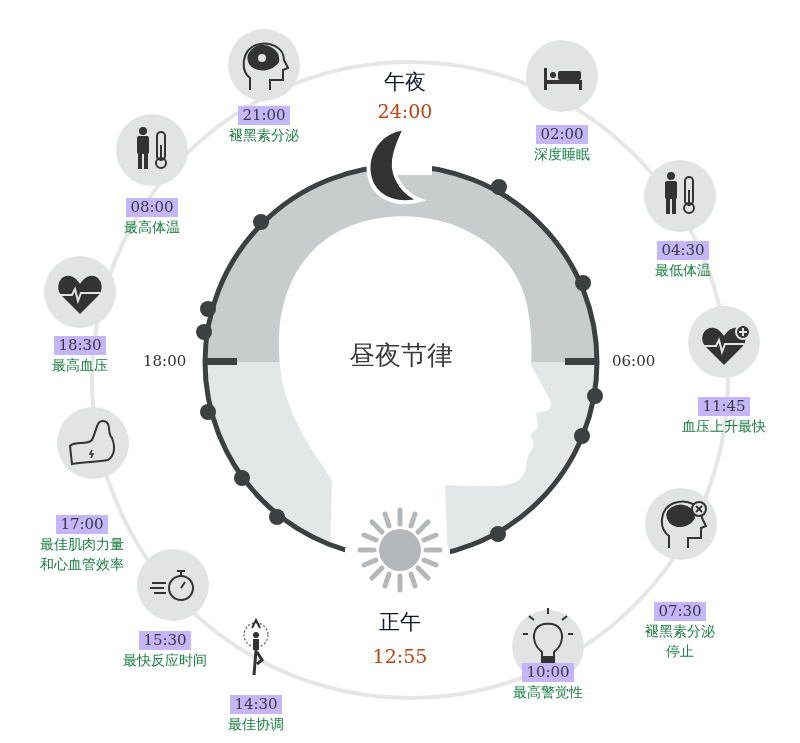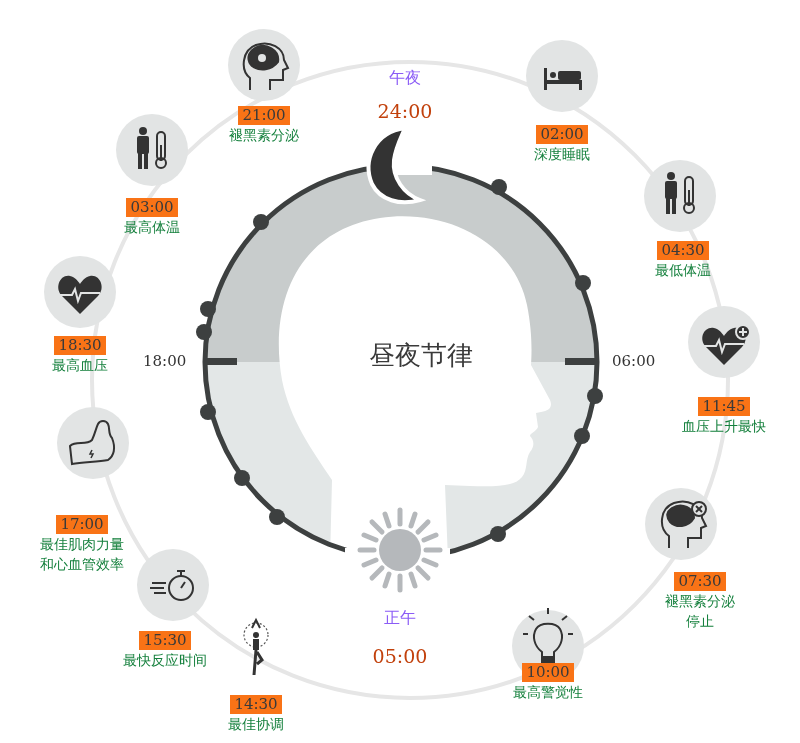--- a/index.html
+++ b/index.html
@@ -1,23 +1,23 @@
 <!DOCTYPE html>
 <html><head>
 <meta charset="utf-8">
 <style>
   html, body { margin:0; padding:0; background:#ffffff; }
   body { width:800px; height:743px; position:relative; overflow:hidden; font-family:"DejaVu Serif","Liberation Serif",serif; color:#3a3a3a; }
   svg.main { position:absolute; left:0; top:0; }
   .lbl { position:absolute; text-align:center; transform:translateX(-50%); white-space:nowrap; line-height:1.25; }
-  .time { display:inline-block; background:#f97316; padding:0 4px; font-size:15px; color:#3a3a3a; }
+  .time { display:inline-block; background:#c4b5fd; padding:0 4px; font-size:15px; color:#3a3a3a; }
   .desc { font-size:14px; color:#15803d; font-family:"DejaVu Sans","Liberation Sans",sans-serif; }
   .big { position:absolute; transform:translateX(-50%); text-align:center; white-space:nowrap; }
   .center-title { font-family:"DejaVu Sans","Liberation Sans",sans-serif; font-size:26px; color:#3a3a3a; }
-  .cardinal-head { font-family:"DejaVu Sans","Liberation Sans",sans-serif; font-size:16px; color:#8b5cf6; }
+  .cardinal-head { font-family:"DejaVu Sans","Liberation Sans",sans-serif; font-size:21px; color:#0f172a; }
   .cardinal-time { font-size:19px; color:#c2410c; }
   .axis { font-size:15px; color:#333; position:absolute; }
 </style>
 </head>
 <body>
 
 <svg class="main" width="800" height="743" viewBox="0 0 800 743">
 
   <circle cx="410" cy="380" r="318" fill="none" stroke="#e6e6e6" stroke-width="4"></circle>
 
@@ -167,45 +167,45 @@
     <circle cx="143" cy="131" r="4"></circle>
     <rect x="137" y="136" width="12" height="18" rx="2"></rect>
     <rect x="138" y="153" width="4" height="16"></rect>
     <rect x="144" y="153" width="4" height="16"></rect>
     <rect x="157" y="132" width="8" height="28" rx="4" fill="none" stroke="#333" stroke-width="2"></rect>
     <circle cx="161" cy="163" r="5" fill="none" stroke="#333" stroke-width="2"></circle>
     <rect x="160" y="145" width="2" height="16"></rect>
   </g>
 </svg>
 
-<div class="big center-title" style="left:401px; top:338px;margin-left:20px;">昼夜节律</div>
+<div class="big center-title" style="left:401px; top:338px;">昼夜节律</div>
 <div class="big cardinal-head" style="left:405px; top:68px;">午夜</div>
 <div class="big cardinal-time" style="left:405px; top:100px;">24:00</div>
 <div class="big cardinal-head" style="left:400px; top:608px;">正午</div>
-<div class="big cardinal-time" style="left:400px; top:645px;">05:00</div>
+<div class="big cardinal-time" style="left:400px; top:645px;">12:55</div>
 <div class="axis" style="left:143px; top:352px;">18:00</div>
 <div class="axis" style="left:612px; top:352px;">06:00</div>
 
 <div class="lbl" style="left:264px; top:105px;">
   <div class="time">21:00</div><br>
   <span class="desc">褪黑素分泌</span>
 </div>
 <div class="lbl" style="left:562px; top:124px;">
   <div class="time">02:00</div><br>
   <span class="desc">深度睡眠</span>
 </div>
 <div class="lbl" style="left:683px; top:240px;">
   <div class="time">04:30</div><br>
   <span class="desc">最低体温</span>
 </div>
 <div class="lbl" style="left:724px; top:396px;">
   <div class="time">11:45</div><br>
   <span class="desc">血压上升最快</span>
 </div>
-<div class="lbl" style="left:680px; top:571px;margin-left:20px;">
+<div class="lbl" style="left:680px; top:601px;">
   <div class="time">07:30</div><br>
   <span class="desc">褪黑素分泌</span><br>
   <span class="desc">停止</span>
 </div>
 <div class="lbl" style="left:548px; top:662px;">
   <div class="time">10:00</div><br>
   <span class="desc">最高警觉性</span>
 </div>
 <div class="lbl" style="left:256px; top:694px;text-align:center;">
   <div class="time">14:30</div><br>
@@ -218,15 +218,15 @@
 <div class="lbl" style="left:82px; top:514px;">
   <div class="time">17:00</div><br>
   <span class="desc">最佳肌肉力量</span><br>
   <span class="desc">和心血管效率</span>
 </div>
 <div class="lbl" style="left:80px; top:335px;">
   <div class="time">18:30</div><br>
   <span class="desc">最高血压</span>
 </div>
 <div class="lbl" style="left:152px; top:197px;">
-  <div class="time">03:00</div><br>
+  <div class="time">08:00</div><br>
   <span class="desc">最高体温</span>
 </div>
 
 </body></html>

